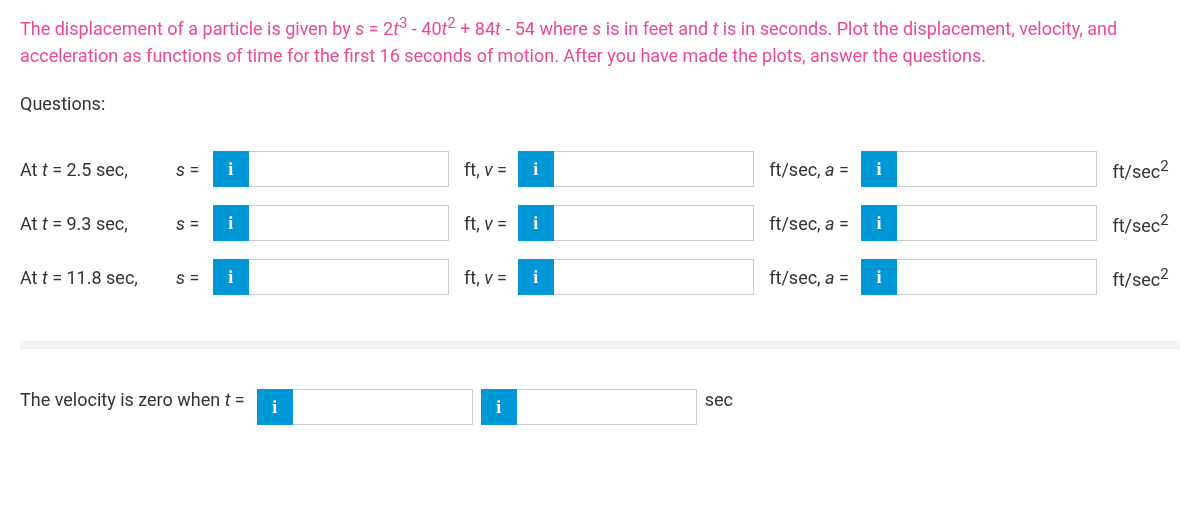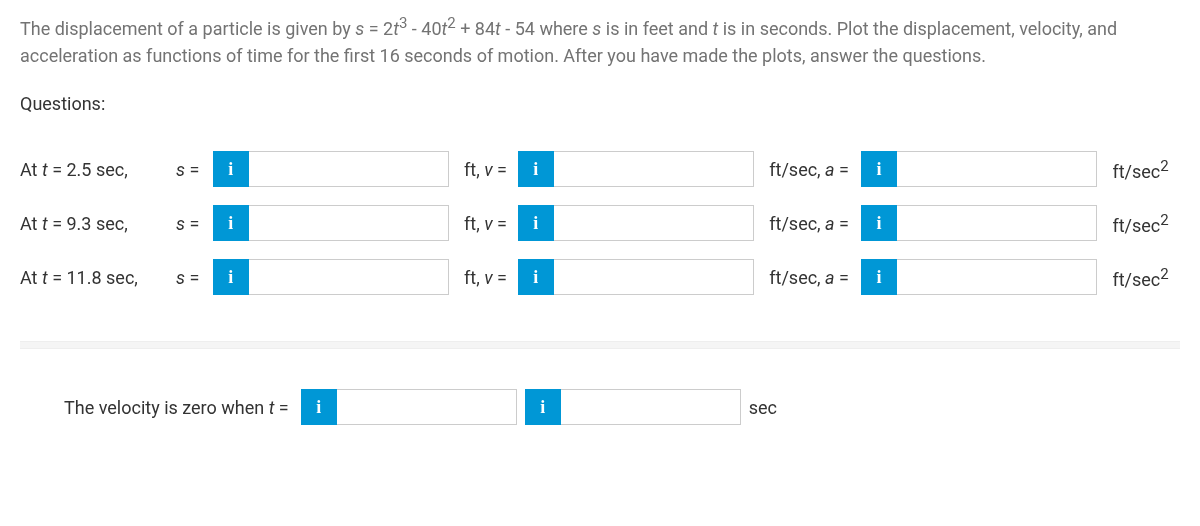--- a/index.html
+++ b/index.html
@@ -11,21 +11,21 @@
       font-family: -apple-system, BlinkMacSystemFont, "Segoe UI", Roboto, Helvetica, Arial, sans-serif;
       font-size: 18px;
       color: #333;
       padding: 12px 20px;
       background: #fff;
       width: 1200px;
     }
     .problem-statement {
       line-height: 1.5;
       margin-bottom: 24px;
-      color: #737373;
+      color: #ec4899;
     }
     .problem-statement .var {
       font-style: italic;
     }
     .questions-heading {
       margin-bottom: 19px;
     }
     .question-grid {
       display: table;
       width: 100%;
@@ -84,24 +84,23 @@
     .divider-area {
       margin-top: 28px;
       margin-bottom: 40px;
       height: 8px;
       background: #f5f5f5;
       border-top: 1px solid #eee;
       border-bottom: 1px solid #eee;
     }
     .velocity-row {
       display: flex;
-      align-items: center;
+      align-items: flex-start;
       gap: 8px;
       flex-wrap: nowrap;
-      margin-left: 44px;
     }
     .velocity-row .text-input {
       width: 180px;
     }
     .vlabel {
       padding-right: 4px;
     }
     .it { font-style: italic; }
   </style>
 </head>

